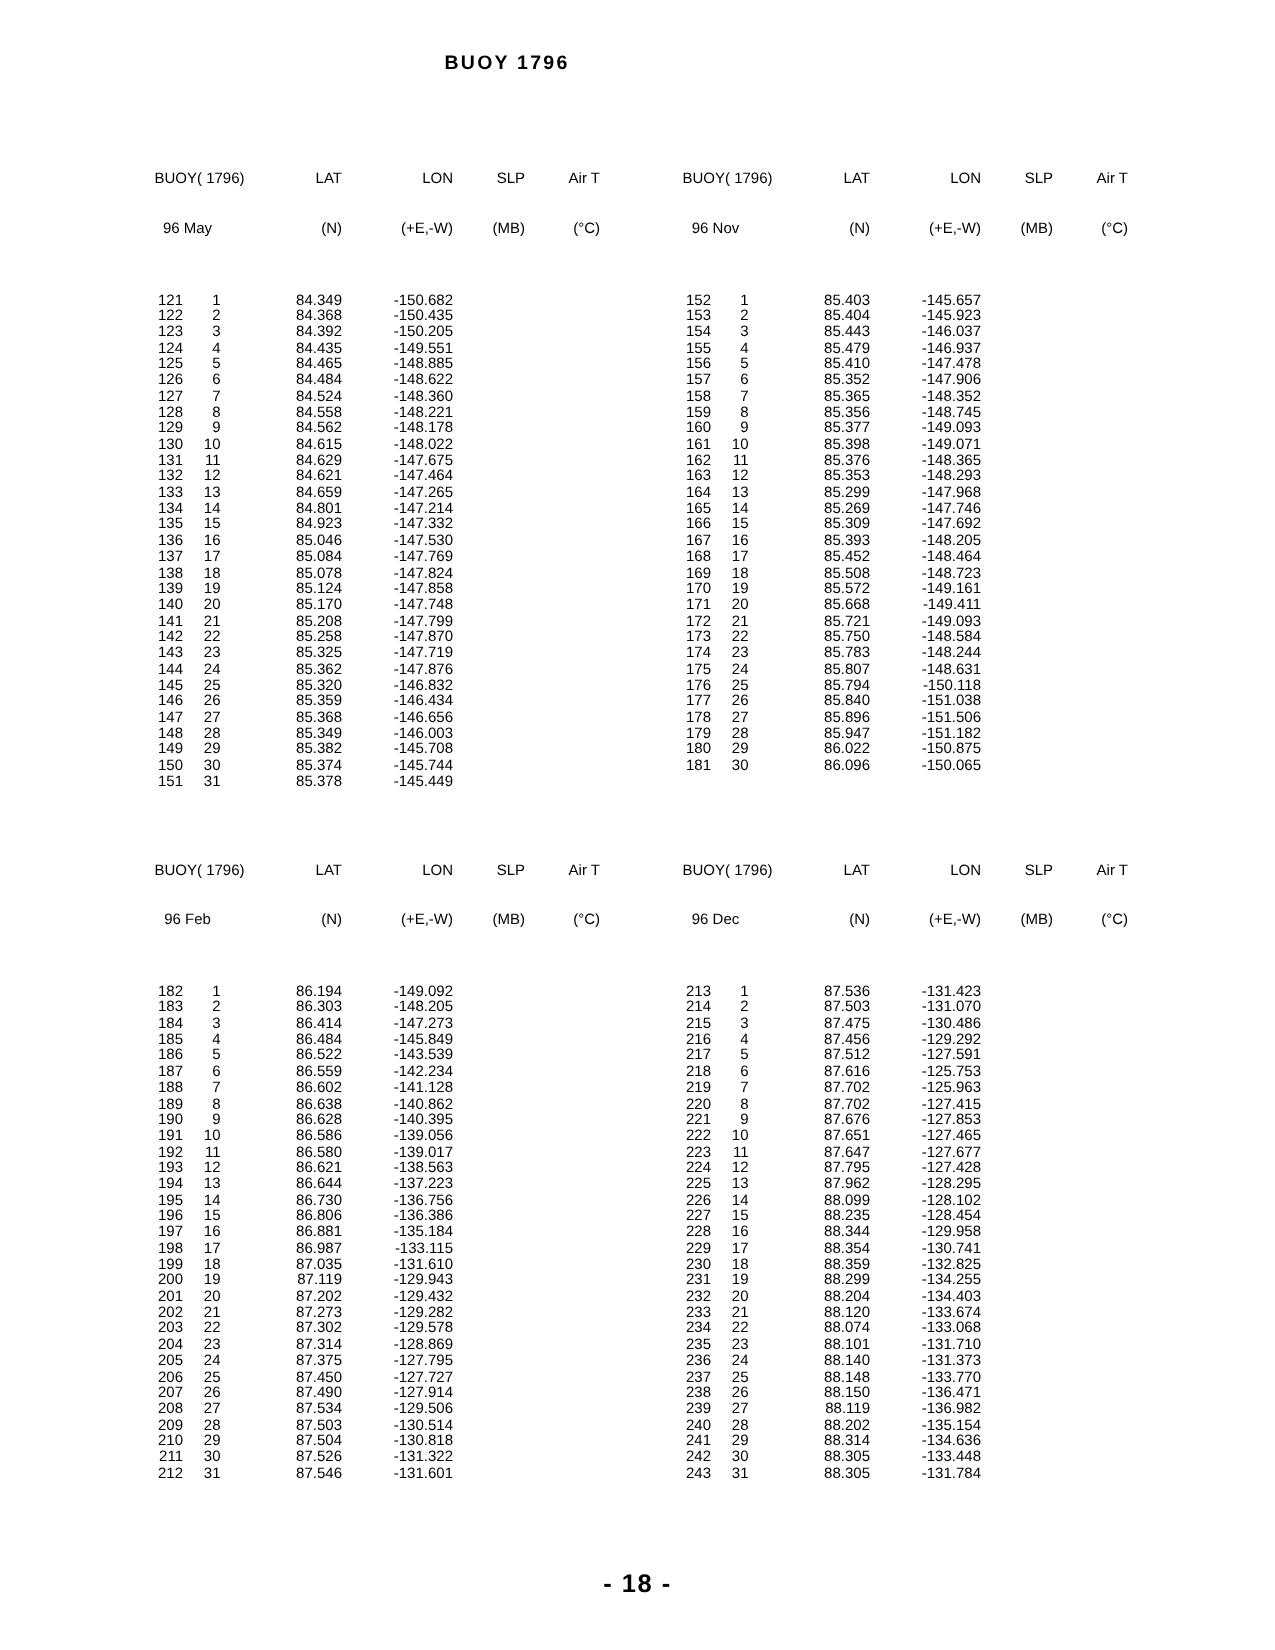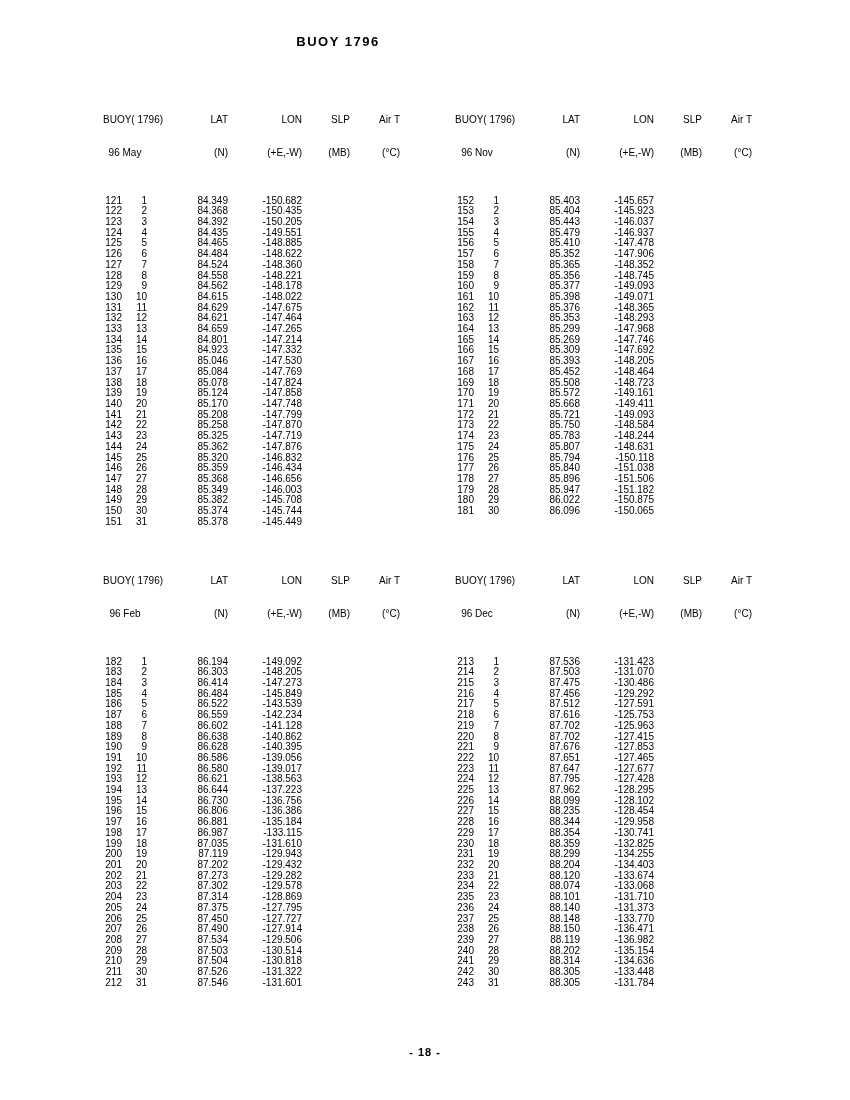--- a/index.html
+++ b/index.html
@@ -53,21 +53,21 @@
   .c-lon  { width: 74px; }
   .c-slp  { width: 48px; }
   .c-airt { width: 50px; }
   .tbody { margin-top: 16px; }
   .page-number {
     position: absolute;
     top: 1046px;
     left: 0;
     width: 850px;
     text-align: center;
-    font-size: 11px;
+    font-size: 17px;
     font-weight: bold;
     letter-spacing: 1px;
   }
 </style>
 </head>
 <body>
 
 <div class="page-title">BUOY 1796</div>
 
 <div class="data-table pos-0">

